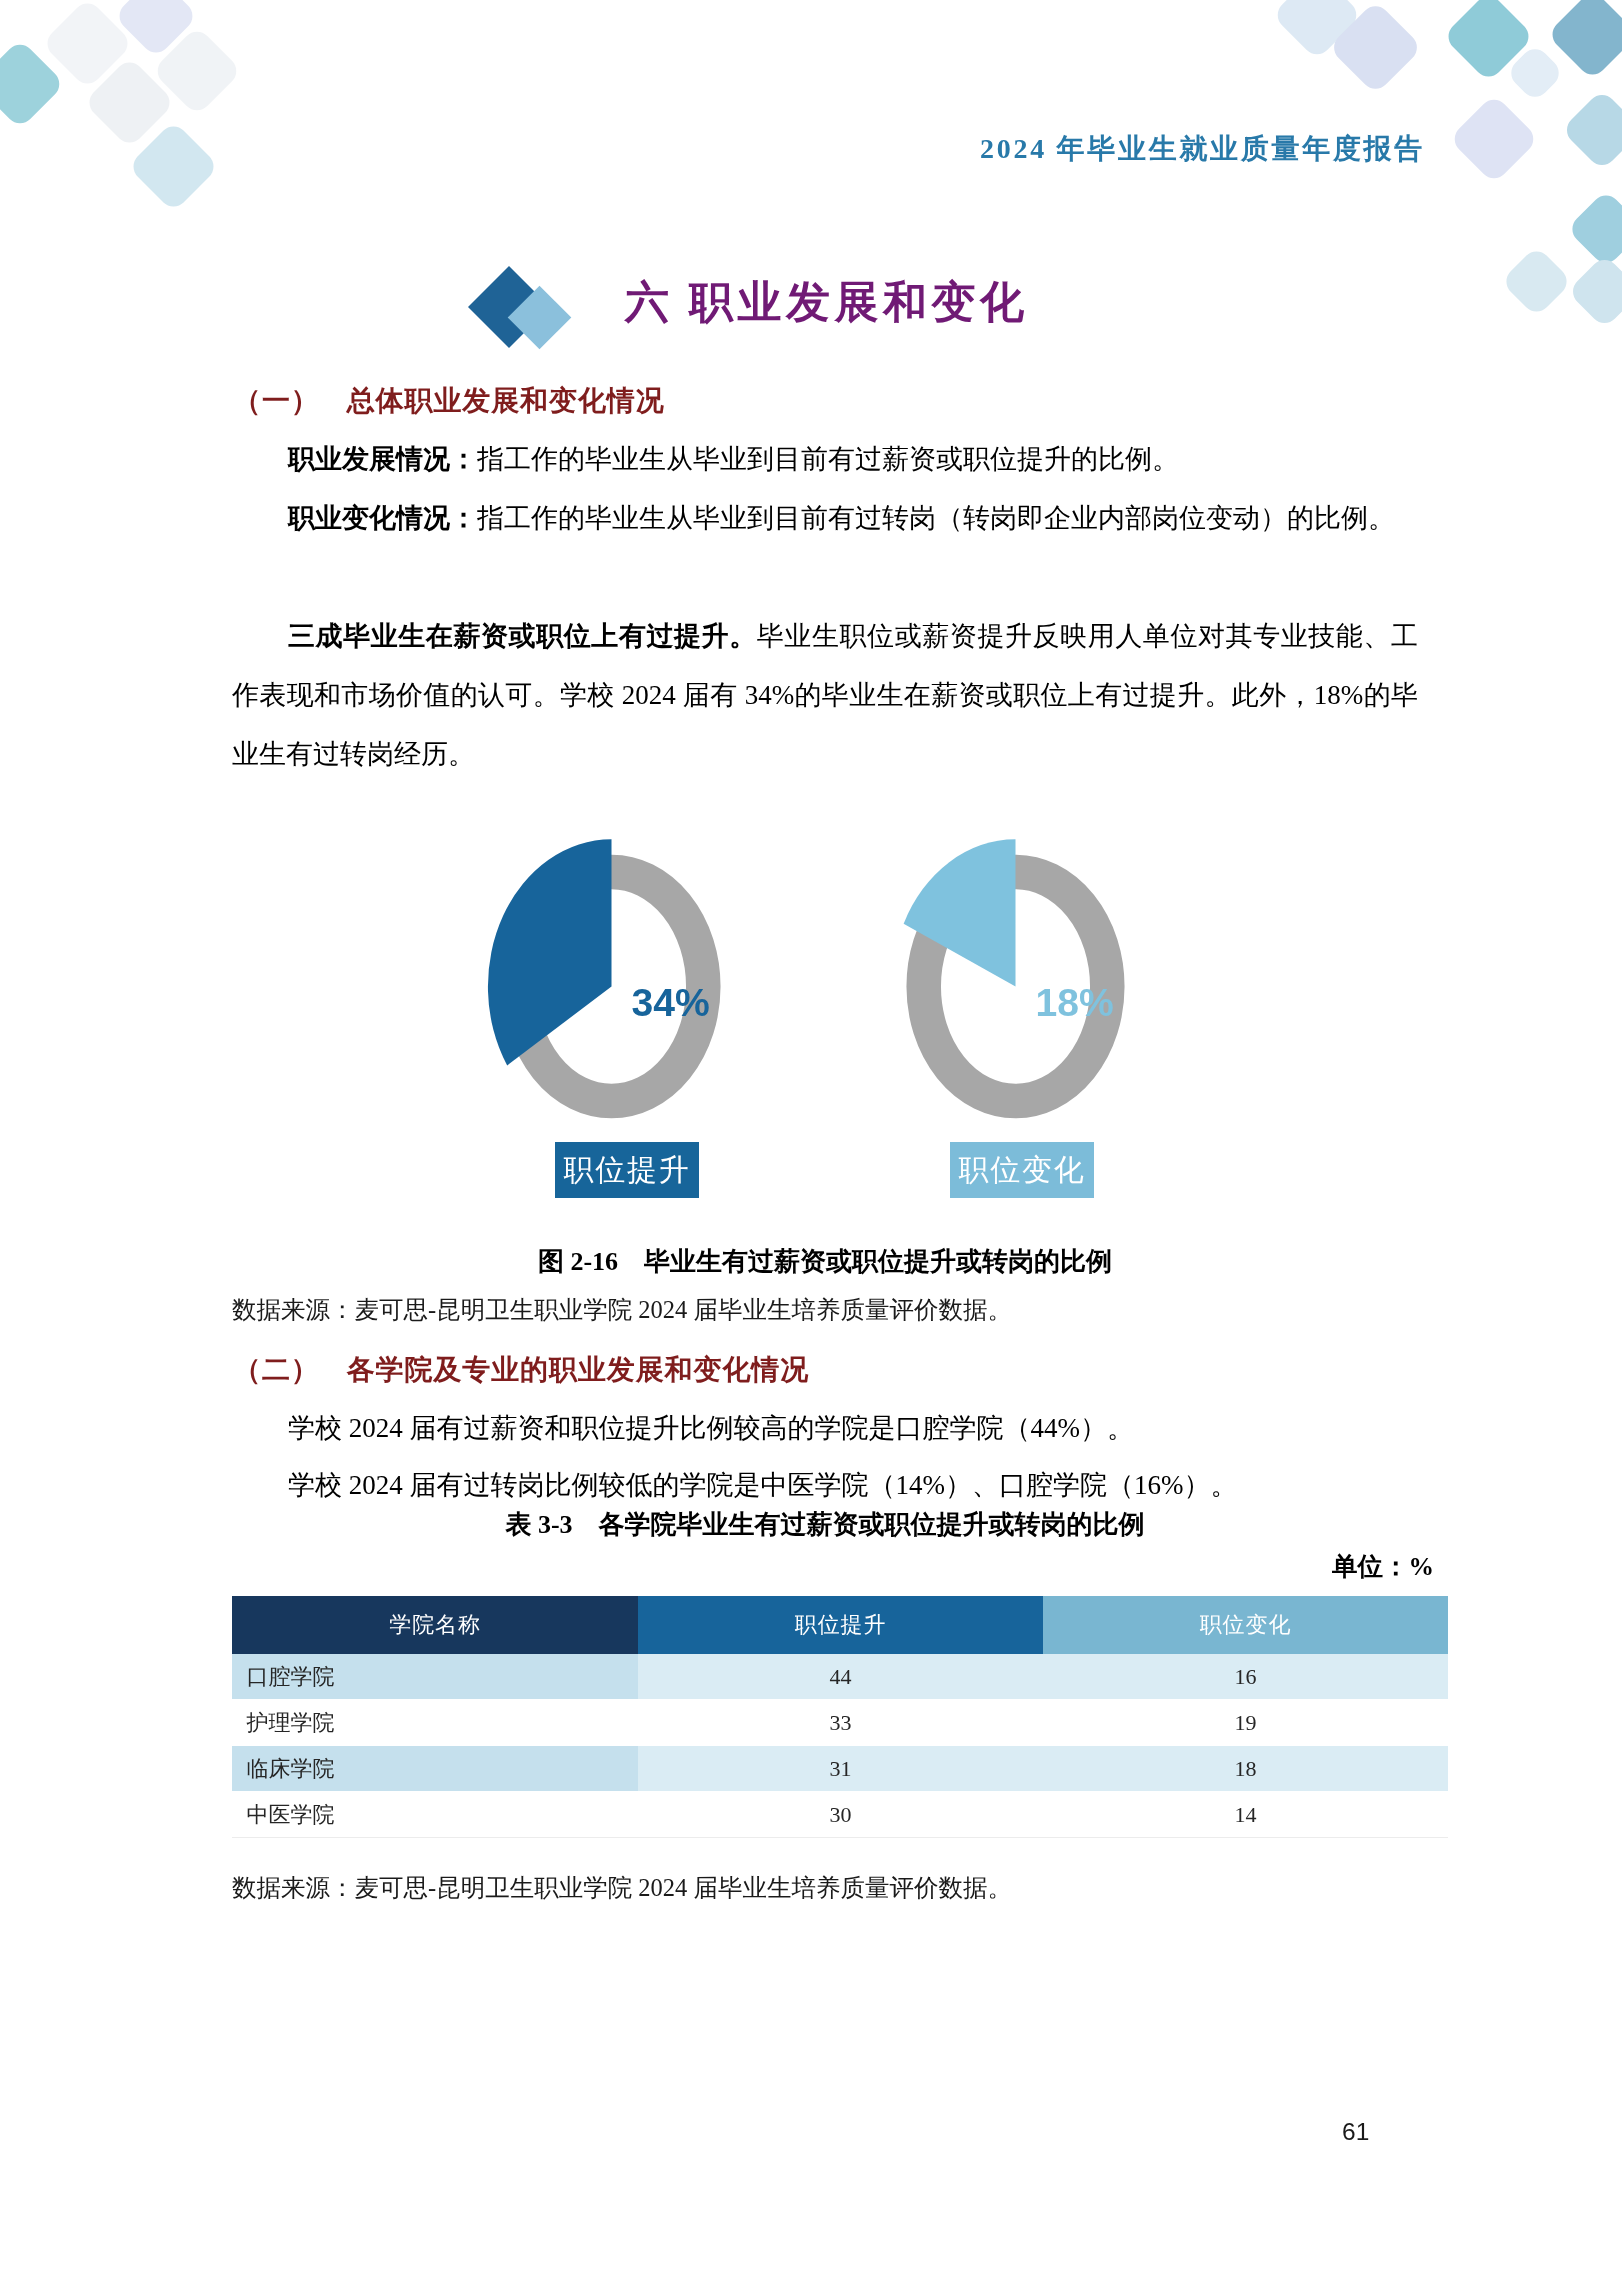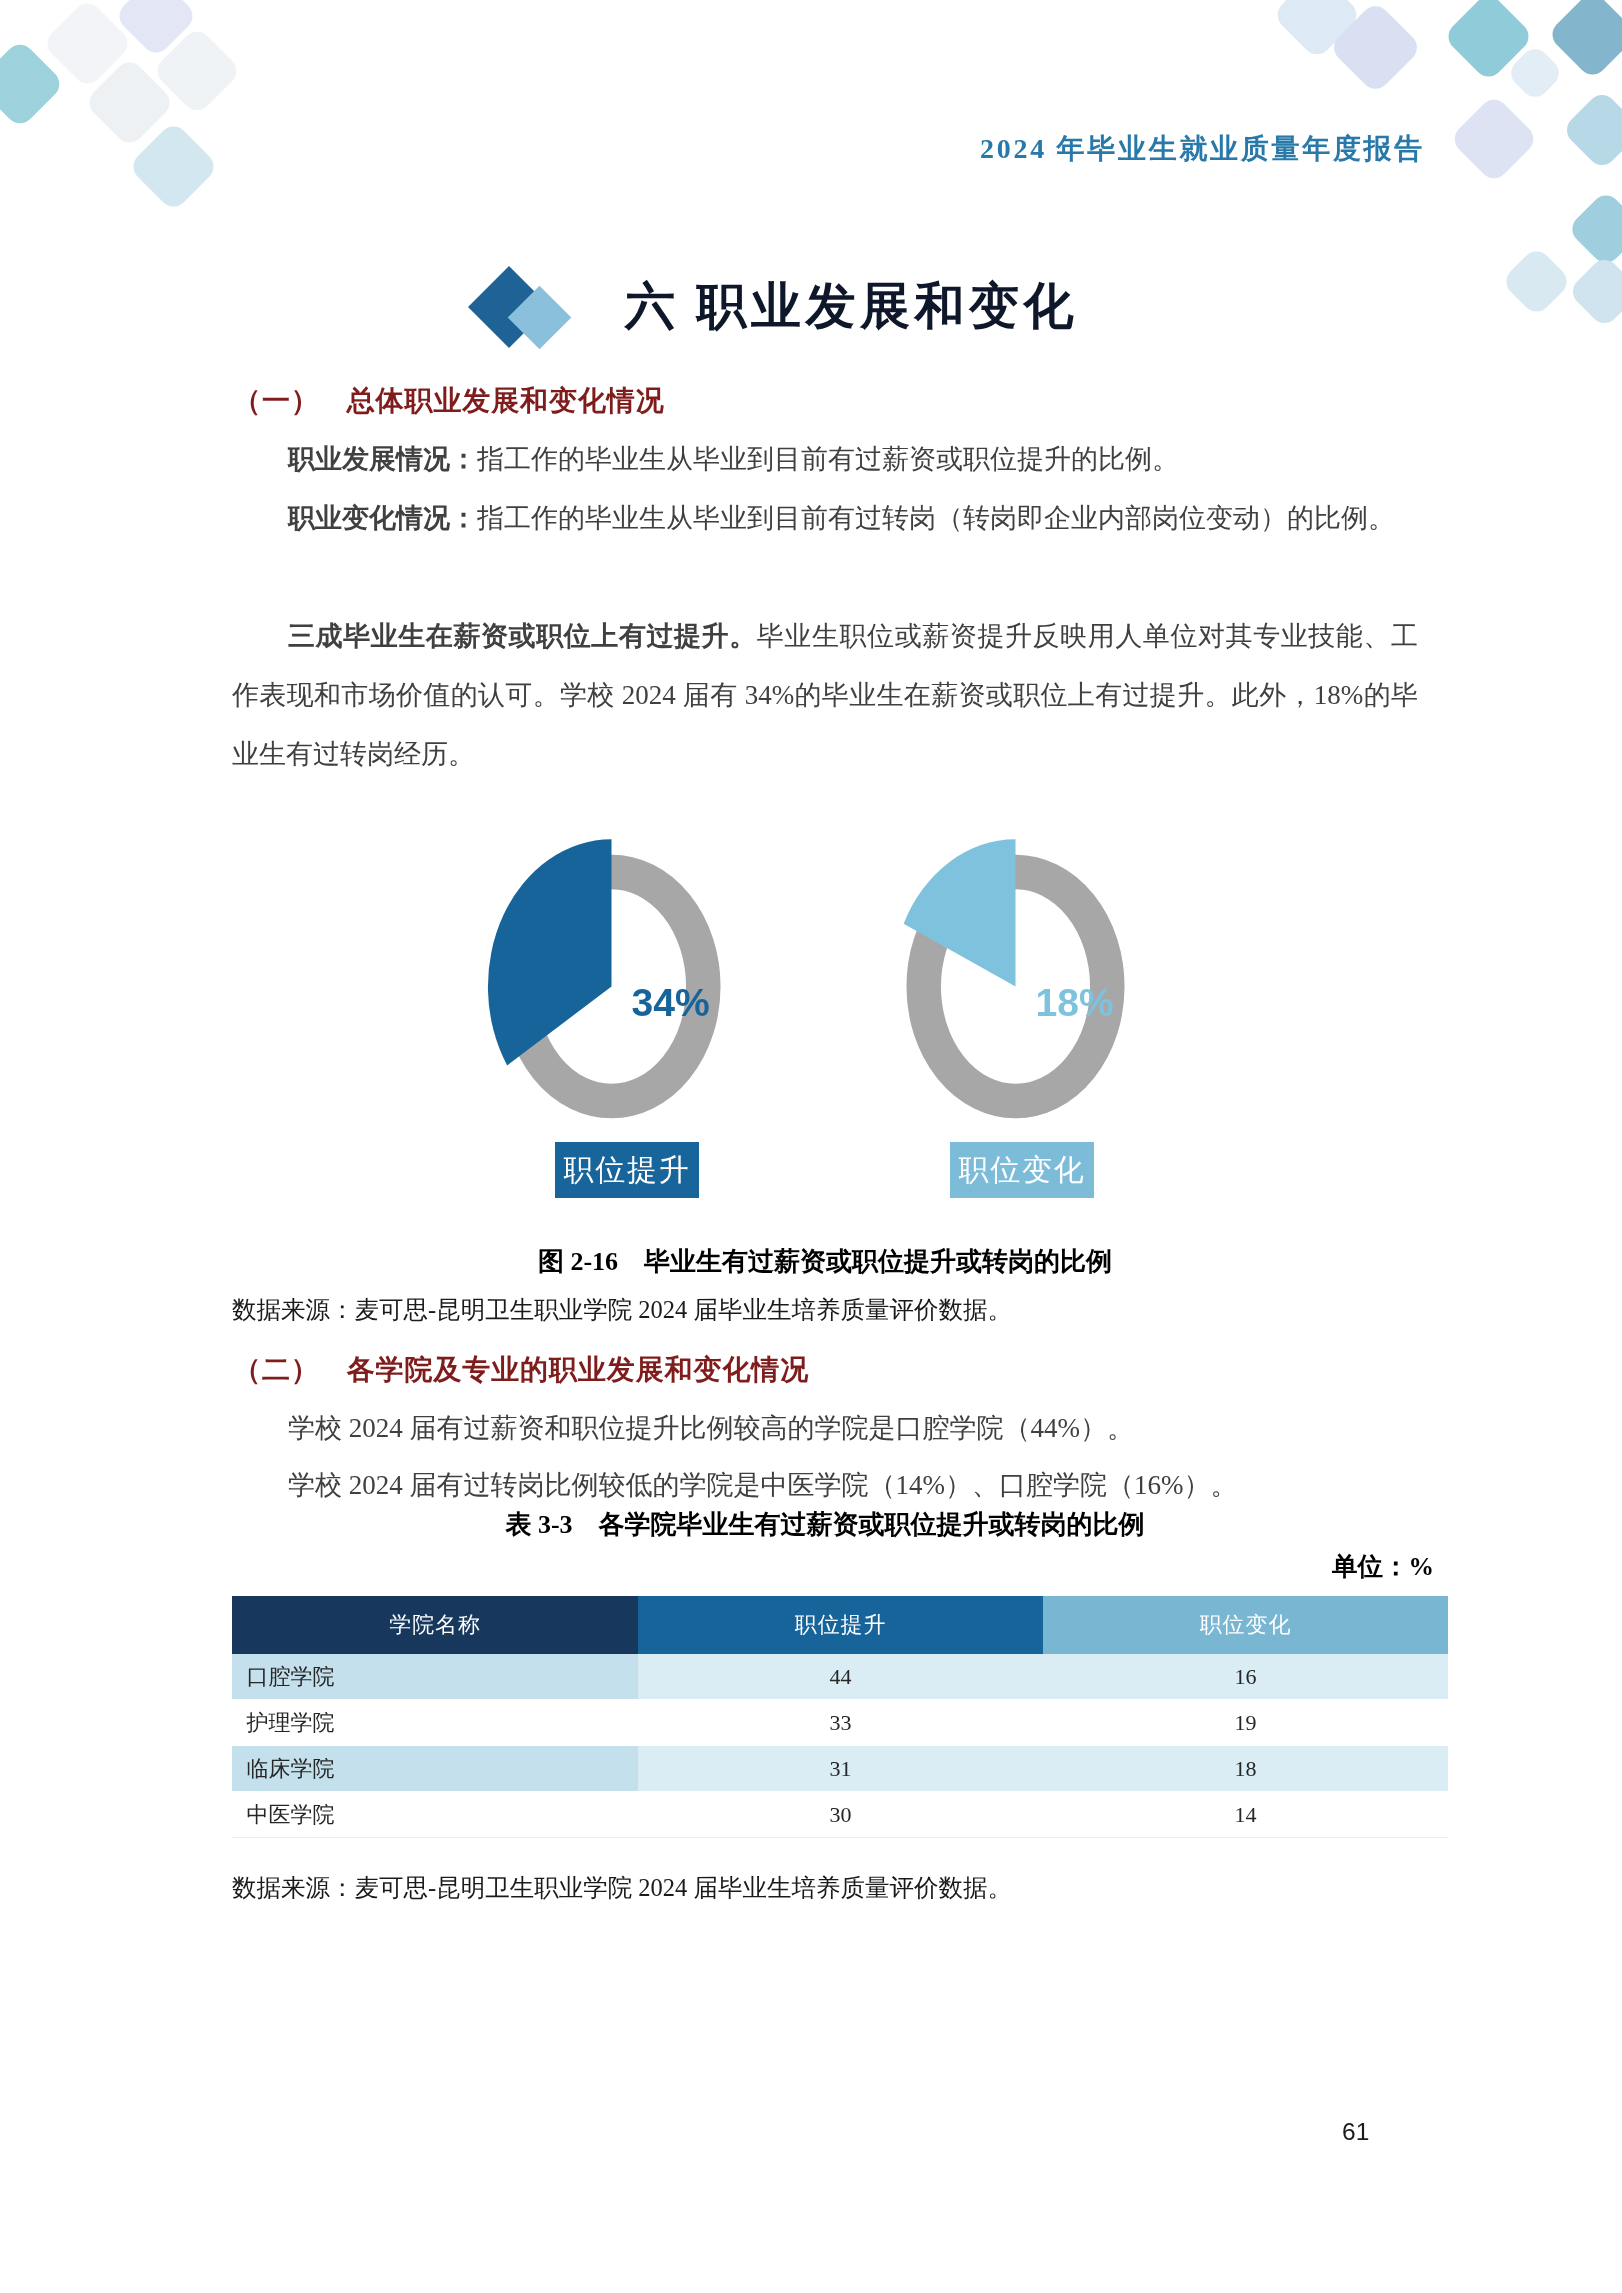--- a/index.html
+++ b/index.html
@@ -10,31 +10,31 @@
   .sq{position:absolute;border-radius:14.5px;transform:rotate(45deg);}
   .top-header{
     position:absolute;top:130px;right:198px;font-size:28px;font-weight:bold;
     color:#2879A9;letter-spacing:2.7px;white-space:nowrap;
   }
   .title-row{position:absolute;top:262px;left:0;width:100%;height:109px;}
   .diamond-icon{position:absolute;left:473px;top:0;width:127px;height:100px;}
   .diamond-icon .d1{position:absolute;left:7.3px;top:16.4px;width:58px;height:58px;background:#1F6396;transform:rotate(45deg);}
   .diamond-icon .d2{position:absolute;left:44px;top:33px;width:45px;height:45px;background:#8BC0DC;transform:rotate(45deg);}
   .chapter-title{
-    position:absolute;left:625px;top:11px;margin:0;font-size:50px;font-weight:bold;
-    color:#0f172a;letter-spacing:4.5px;white-space:nowrap;
+    position:absolute;left:625px;top:11px;margin:0;font-size:44px;font-weight:bold;
+    color:#701a75;letter-spacing:4.5px;white-space:nowrap;
   }
   .sec-heading{
     position:absolute;left:233px;margin:0;font-size:28px;font-weight:bold;
     color:#7f1d1d;letter-spacing:0.9px;white-space:nowrap;
   }
   .sec-num{margin-right:27px;}
   .body-p{
     position:absolute;left:232px;width:1186px;margin:0;font-size:27px;line-height:59px;
-    text-align:justify;text-indent:56px;color:#404040;
+    text-align:justify;text-indent:56px;color:#000000;
   }
   .body-p b{font-weight:bold;}
   .donut{position:absolute;}
   .chart-label{
     position:absolute;top:1142px;width:144px;height:56px;line-height:55px;
     text-align:center;color:#ffffff;font-size:30px;letter-spacing:1.8px;
   }
   .fig-caption{
     position:absolute;left:232px;top:1244px;width:1186px;margin:0;text-align:center;
     font-size:26px;font-weight:bold;color:#000;

